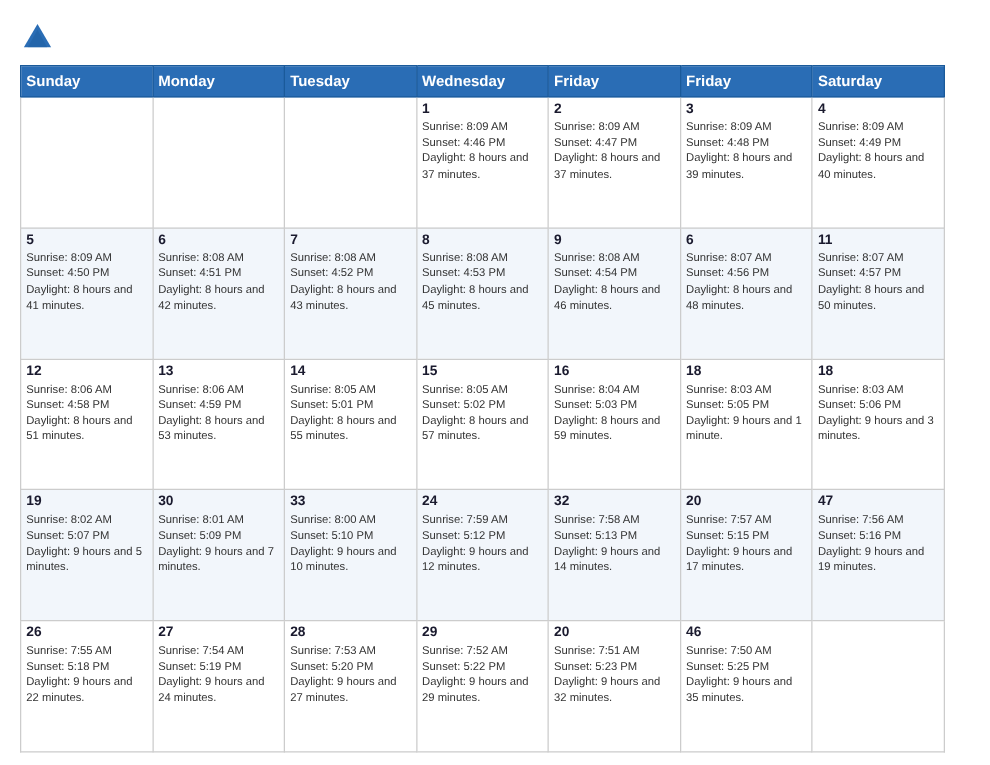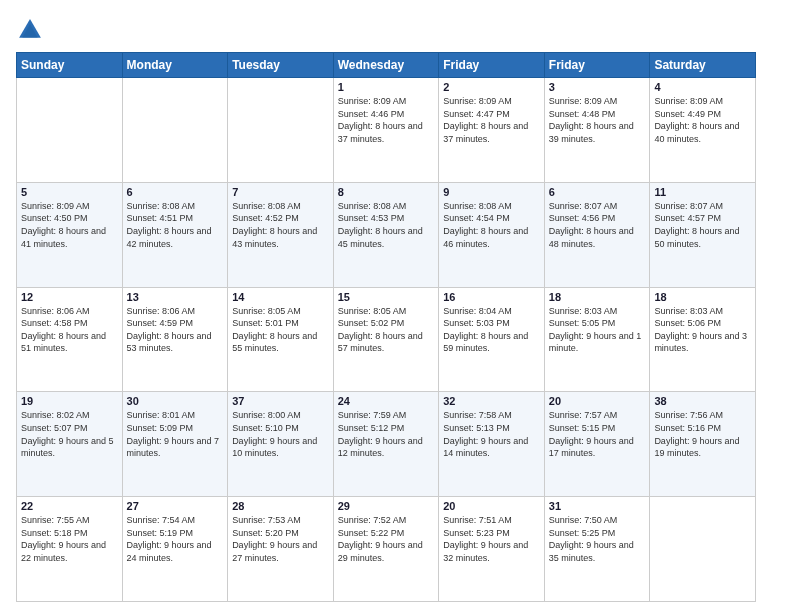--- a/index.html
+++ b/index.html
@@ -220,62 +220,62 @@
         <tr>
           <td>
         <span class="day-num">19</span>
         <span class="day-info">Sunrise: 8:02 AM<br>Sunset: 5:07 PM<br>Daylight: 9 hours and 5 minutes.</span>
       </td>
           <td>
         <span class="day-num">30</span>
         <span class="day-info">Sunrise: 8:01 AM<br>Sunset: 5:09 PM<br>Daylight: 9 hours and 7 minutes.</span>
       </td>
           <td>
-        <span class="day-num">37</span>
+        <span class="day-num">33</span>
         <span class="day-info">Sunrise: 8:00 AM<br>Sunset: 5:10 PM<br>Daylight: 9 hours and 10 minutes.</span>
       </td>
           <td>
         <span class="day-num">24</span>
         <span class="day-info">Sunrise: 7:59 AM<br>Sunset: 5:12 PM<br>Daylight: 9 hours and 12 minutes.</span>
       </td>
           <td>
         <span class="day-num">32</span>
         <span class="day-info">Sunrise: 7:58 AM<br>Sunset: 5:13 PM<br>Daylight: 9 hours and 14 minutes.</span>
       </td>
           <td>
         <span class="day-num">20</span>
         <span class="day-info">Sunrise: 7:57 AM<br>Sunset: 5:15 PM<br>Daylight: 9 hours and 17 minutes.</span>
       </td>
           <td>
-        <span class="day-num">38</span>
+        <span class="day-num">47</span>
         <span class="day-info">Sunrise: 7:56 AM<br>Sunset: 5:16 PM<br>Daylight: 9 hours and 19 minutes.</span>
       </td>
         </tr>
         <tr>
           <td>
-        <span class="day-num">22</span>
+        <span class="day-num">26</span>
         <span class="day-info">Sunrise: 7:55 AM<br>Sunset: 5:18 PM<br>Daylight: 9 hours and 22 minutes.</span>
       </td>
           <td>
         <span class="day-num">27</span>
         <span class="day-info">Sunrise: 7:54 AM<br>Sunset: 5:19 PM<br>Daylight: 9 hours and 24 minutes.</span>
       </td>
           <td>
         <span class="day-num">28</span>
         <span class="day-info">Sunrise: 7:53 AM<br>Sunset: 5:20 PM<br>Daylight: 9 hours and 27 minutes.</span>
       </td>
           <td>
         <span class="day-num">29</span>
         <span class="day-info">Sunrise: 7:52 AM<br>Sunset: 5:22 PM<br>Daylight: 9 hours and 29 minutes.</span>
       </td>
           <td>
         <span class="day-num">20</span>
         <span class="day-info">Sunrise: 7:51 AM<br>Sunset: 5:23 PM<br>Daylight: 9 hours and 32 minutes.</span>
       </td>
           <td>
-        <span class="day-num">31</span>
+        <span class="day-num">46</span>
         <span class="day-info">Sunrise: 7:50 AM<br>Sunset: 5:25 PM<br>Daylight: 9 hours and 35 minutes.</span>
       </td>
           <td class="empty-cell"></td>
         </tr>
       </tbody>
   </table>
 </div>
 
 </body></html>

